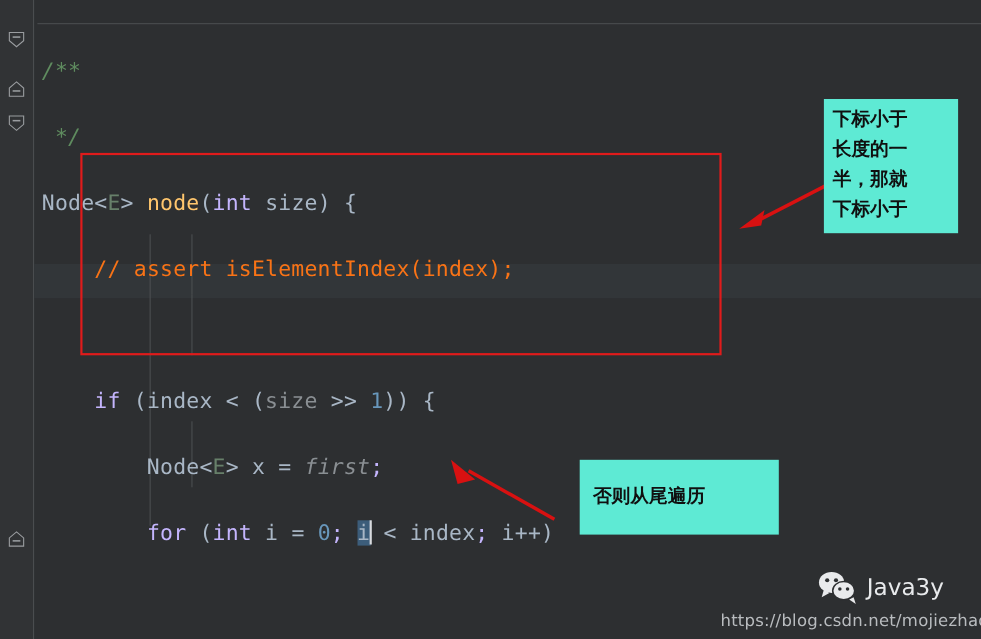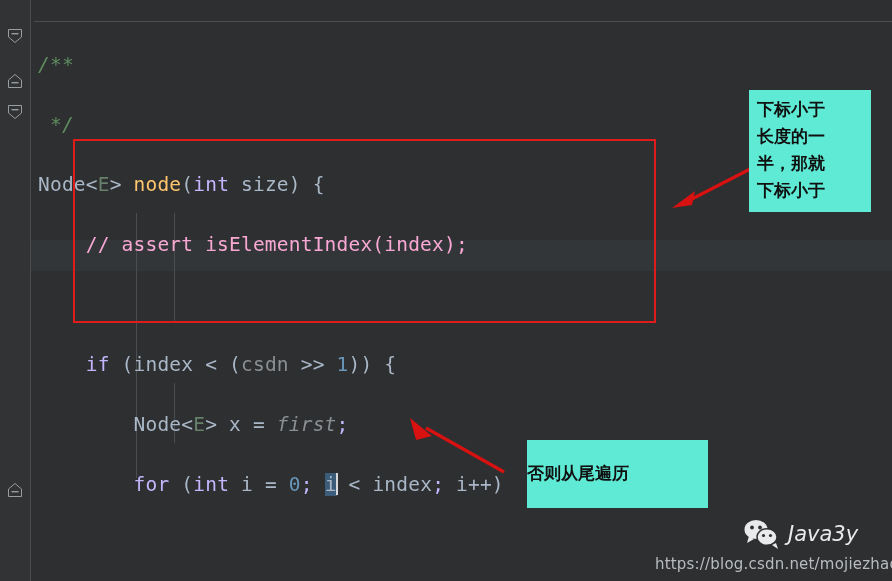--- a/index.html
+++ b/index.html
@@ -67,21 +67,21 @@
 
   
   .iguide {
     position: absolute;
     width: 1px;
     background: #4b4e50;
   }
 
   
   .cmt   { color: #5f8c5f; font-style: italic; }
-  .cmt2  { color: #f9a8d4; }
+  .cmt2  { color: #f97316; }
   .kw    { color: #c4b5fd; }
   .mth   { color: #ffc66d; }
   .num   { color: #6897bb; }
   .fld   { color: #9876aa; }
   .gray  { color: #8a8f93; font-style: italic; }
   .plain { color: #a9b7c6; }
   .typ   { color: #a9b7c6; }
   .gE    { color: #67806a; }
   .sel   { background: #3c5d7a; }
 
@@ -113,43 +113,42 @@
     box-sizing: border-box;
   }
   .note-1 {
     left: 749px; top: 90px;
     width: 122px; height: 122px;
     font-size: 17px;
     line-height: 27px;
     padding: 6px 0 0 8px;
   }
   .note-2 {
-    left: 527px; top: 440px;
+    left: 527px; top: 418px;
     width: 181px; height: 68px;
     font-size: 17px;
     line-height: 66px;
-    padding-left: 0;
+    padding-left: 12px;
   }
 
   
   .arrow { position: absolute; pointer-events: none; }
 
   
   .watermark {
     position: absolute;
     left: 742px; top: 518px;
     display: flex;
     align-items: center;
     gap: 6px;
   }
   .wm-label {
     font-family: "DejaVu Sans", "Liberation Sans", sans-serif;
     font-size: 21px;
     color: #e8eaec;
-    font-style: italic;
   }
   .wm-url {
     position: absolute;
     left: 655px; top: 555px;
     font-family: "DejaVu Sans", "Liberation Sans", sans-serif;
     font-size: 15px;
     color: #b9bcbf;
     letter-spacing: 0.2px;
   }
 </style>
@@ -194,21 +193,21 @@
   <div class="iguide" style="left:174px; top:213px; height:55px;"></div>
   <div class="iguide" style="left:174px; top:268px; height:55px;"></div>
   <div class="iguide" style="left:174px; top:383px; height:60px;"></div>
 
   <div class="code">
 <div class="line"><span class="cmt">/**</span></div>
 <div class="line"><span class="cmt"> */</span></div>
 <div class="line"><span class="typ">Node&lt;</span><span class="gE">E</span><span class="typ">&gt; </span><span class="mth">node</span><span class="plain">(</span><span class="kw">int</span><span class="plain"> size) {</span></div>
 <div class="line"><span class="plain">    </span><span class="cmt2">// assert isElementIndex(index);</span></div>
 <div class="line"><span class="plain"> </span></div>
-<div class="line"><span class="plain">    </span><span class="kw">if</span><span class="plain"> (index &lt; (</span><span class="fld" style="color:#8a8f93">csdn</span><span class="plain"> &gt;&gt; </span><span class="num">1</span><span class="plain">)) {</span></div>
+<div class="line"><span class="plain">    </span><span class="kw">if</span><span class="plain"> (index &lt; (</span><span class="fld" style="color:#8a8f93">size</span><span class="plain"> &gt;&gt; </span><span class="num">1</span><span class="plain">)) {</span></div>
 <div class="line"><span class="plain">        Node&lt;</span><span class="gE">E</span><span class="plain">&gt; x = </span><span class="gray">first</span><span class="kw">;</span></div>
 <div class="line"><span class="plain">        </span><span class="kw">for</span><span class="plain"> (</span><span class="kw">int</span><span class="plain"> i = </span><span class="num">0</span><span class="kw">;</span><span class="plain"> </span><span class="sel">i</span><span class="caret"></span><span class="plain"> &lt; index</span><span class="kw">;</span><span class="plain"> i++)</span></div>
 
 
 
 
 
 
 
 

